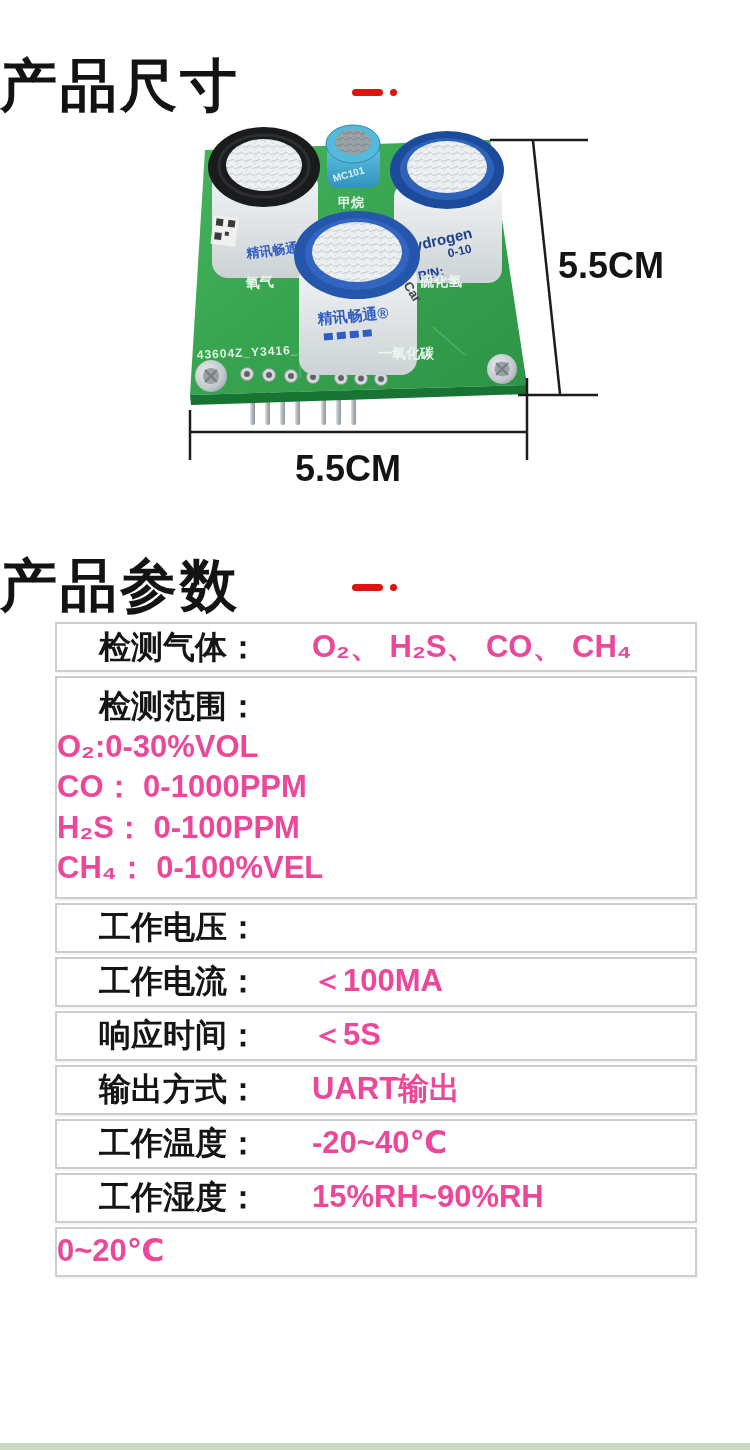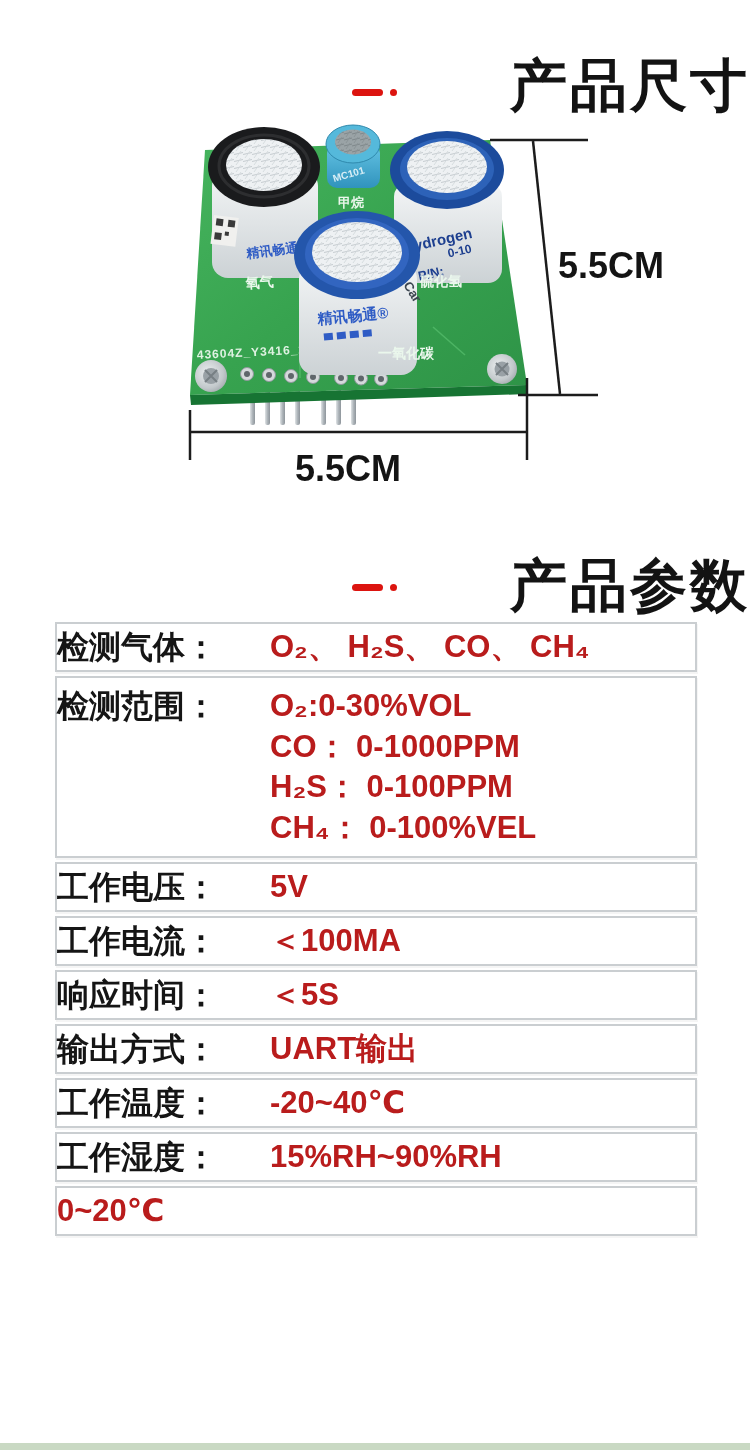--- a/index.html
+++ b/index.html
@@ -2,39 +2,39 @@
 <html><head>
 <meta charset="utf-8">
 <style>
   html,body{margin:0;padding:0;}
   body{
     width:750px;height:1450px;position:relative;overflow:hidden;
     background:#ffffff;font-family:"Liberation Sans","DejaVu Sans",sans-serif;
     color:#1a1a1a;
   }
   .section-title{
-    position:absolute;left:0;width:750px;text-align:right;
+    position:absolute;left:0;width:750px;text-align:left;
     font-size:57px;font-weight:900;letter-spacing:3px;color:#131313;
   }
   .accent-dash{position:absolute;width:31px;height:7px;border-radius:3.5px;background:#dc140f;}
   .accent-dot{position:absolute;width:7px;height:7px;border-radius:50%;background:#dc140f;}
   #photo-svg{position:absolute;left:0;top:95px;}
   .spec-table{position:absolute;left:55px;top:622px;width:642px;}
   .spec-row{
     box-sizing:border-box;border:2px solid #caced1;background:#ffffff;
     margin-bottom:4px;display:flex;box-shadow:1px 2px 0 rgba(0,0,0,0.04);
   }
   .spec-row.single{height:50px;align-items:center;}
-  .spec-row.multi{padding:8px 0;align-items:flex-start;}
+  .spec-row.multi{padding:8px 0;align-items:flex-start;flex-direction:column;}
   .spec-label{
-    width:213px;flex:0 0 auto;
+    width:213px;padding-left:42px;flex:0 0 auto;
     font-size:32px;font-weight:700;color:#151515;line-height:40.5px;white-space:nowrap;
   }
   .spec-value{flex:1;}
-  .spec-line{font-size:31px;font-weight:700;color:#b91c1c;line-height:40.5px;white-space:nowrap;}
+  .spec-line{font-size:31px;font-weight:700;color:#ec4899;line-height:40.5px;white-space:nowrap;}
   .bottom-strip{position:absolute;left:0;top:1443px;width:750px;height:7px;background:#c9d9c3;}
   svg text{font-family:"Liberation Sans","DejaVu Sans",sans-serif;}
 </style>
 </head>
 <body>
 
 <h1 class="section-title" style="top:10px;">产品尺寸</h1>
 <div class="accent-dash" style="left:352px;top:89px;"></div>
 <div class="accent-dot" style="left:390px;top:89px;"></div>
 
@@ -212,23 +212,20 @@
         <div class="spec-line">O₂:0-30%VOL</div>
         <div class="spec-line">CO： 0-1000PPM</div>
         <div class="spec-line">H₂S： 0-100PPM</div>
         <div class="spec-line">CH₄： 0-100%VEL</div>
       </div>
   </div>
 
 
   <div class="spec-row single">
     <div class="spec-label">工作电压：</div>
-    <div class="spec-value">
-        <div class="spec-line">5V</div>
-      </div>
   </div>
 
   <div class="spec-row single">
     <div class="spec-label">工作电流：</div>
     <div class="spec-value">
         <div class="spec-line">＜100MA</div>
       </div>
   </div>
 
   <div class="spec-row single">

